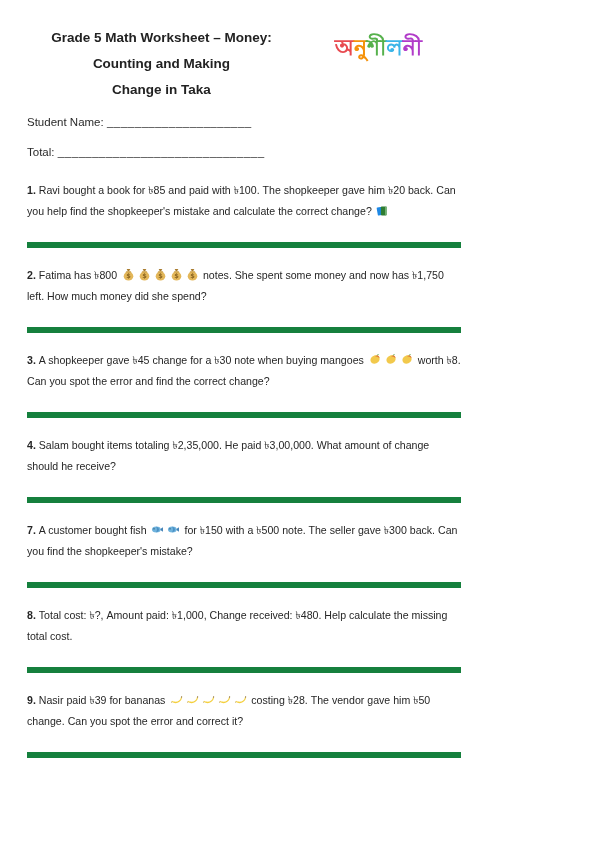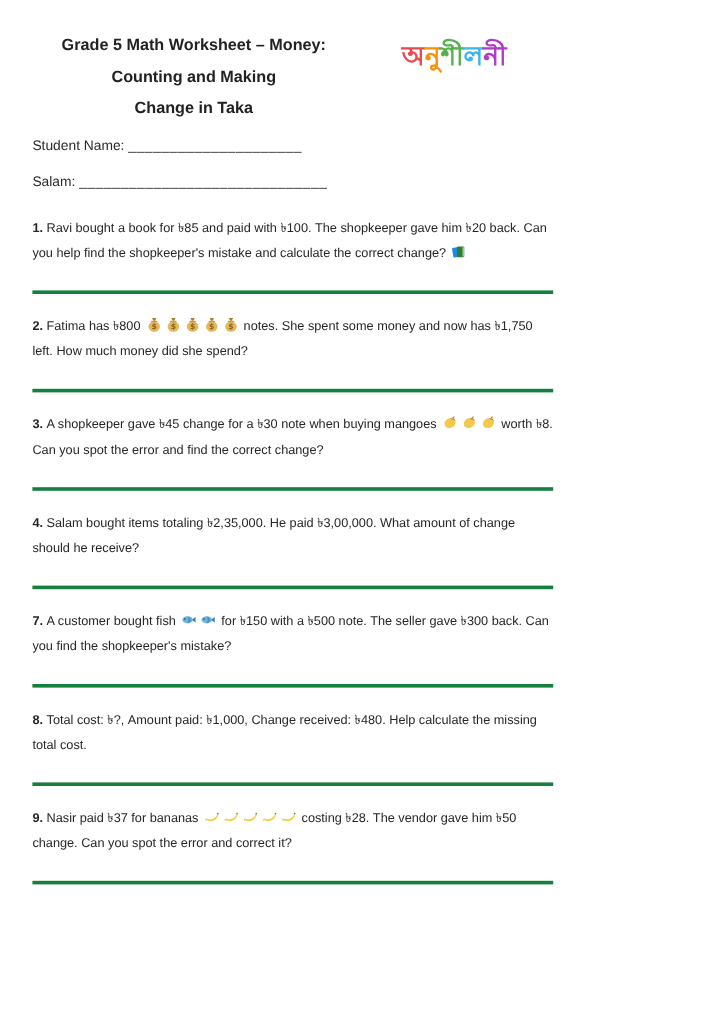--- a/index.html
+++ b/index.html
@@ -33,21 +33,21 @@
     white-space: nowrap;
     user-select: none;
   }
   .fields { margin-top: 4px; }
   .field-row { font-size: 11.5px; line-height: 21px; margin-top: 9px; color: #2a2a2a; }
   .field-row .blank { letter-spacing: 0.5px; color: #2a2a2a; }
   #questions .q {
     font-size: 10.6px;
     line-height: 21px;
     padding: 17px 0 20px 0;
-    border-bottom: 3px solid #15803d;
+    border-bottom: 6px solid #15803d;
     color: #262626;
   }
   #questions .q .num { font-weight: 700; }
   .icon {
     display: inline-block;
     width: 13px; height: 13px;
     vertical-align: -2px;
     margin: 0 1.5px;
   }
   .icon svg { width: 100%; height: 100%; display: block; }
@@ -66,21 +66,21 @@
     </div>
     <div class="logo" id="logo"><span style="color: rgb(232, 74, 80);">অ</span><span style="color: rgb(245, 146, 11);">নু</span><span style="color: rgb(86, 177, 76);">শী</span><span style="color: rgb(59, 181, 232);">ল</span><span style="color: rgb(177, 59, 201);">নী</span></div>
   </header>
 
   <div class="fields">
     <div class="field-row">
       <span>Student Name:</span>
       <span class="blank">_____________________</span>
     </div>
     <div class="field-row">
-      <span>Salam:</span>
+      <span>Total:</span>
       <span class="blank">______________________________</span>
     </div>
   </div>
 
   <main id="questions">
       <div class="q"><span class="num">1. </span><span>Ravi bought a book for ৳85 and paid with ৳100. The shopkeeper gave him ৳20 back. Can you help find the shopkeeper's mistake and calculate the correct change? </span><span class="icon"><svg viewBox="0 0 16 16">
             <g transform="rotate(-10 4.5 9)">
               <rect x="1.5" y="4" width="6" height="10" rx="1" fill="#1e88e5"></rect>
             </g>
             <rect x="6" y="3" width="7.4" height="11" rx="1" fill="#2e7d32"></rect>
@@ -131,21 +131,21 @@
             <ellipse cx="6.6" cy="8" rx="5.4" ry="3.7" fill="#6fb3dd"></ellipse>
             <path d="M6.2 4.6c1.6 1.9 1.6 4.9 0 6.8 2-.3 3.6-1.7 3.6-3.4S8.2 4.9 6.2 4.6z" fill="#4a90c4"></path>
             <circle cx="3.7" cy="7.2" r="0.75" fill="#17364f"></circle>
           </svg></span><span class="icon"><svg viewBox="0 0 16 16">
             <path d="M10.8 8l3.9-2.8v5.6z" fill="#3f7fb5"></path>
             <ellipse cx="6.6" cy="8" rx="5.4" ry="3.7" fill="#6fb3dd"></ellipse>
             <path d="M6.2 4.6c1.6 1.9 1.6 4.9 0 6.8 2-.3 3.6-1.7 3.6-3.4S8.2 4.9 6.2 4.6z" fill="#4a90c4"></path>
             <circle cx="3.7" cy="7.2" r="0.75" fill="#17364f"></circle>
           </svg></span><span> for ৳150 with a ৳500 note. The seller gave ৳300 back. Can you find the shopkeeper's mistake?</span></div>
       <div class="q"><span class="num">8. </span><span>Total cost: ৳?, Amount paid: ৳1,000, Change received: ৳480. Help calculate the missing total cost.</span></div>
-      <div class="q"><span class="num">9. </span><span>Nasir paid ৳37 for bananas </span><span class="icon"><svg viewBox="0 0 16 16">
+      <div class="q"><span class="num">9. </span><span>Nasir paid ৳39 for bananas </span><span class="icon"><svg viewBox="0 0 16 16">
             <path d="M2.3 10.9c2.9 2.6 7.7 2.1 10.7-1.3 1-1.2 1.6-2.6 1.8-3.8l-1.4-.4c-.4 2.8-3.2 5.3-6.6 5.3-1.6 0-3.2-.4-4.2-1.1z" fill="#f4d03f"></path>
             <path d="M13.4 5.4l1.4.4.2-1.4-1.3-.3z" fill="#8d6e2f"></path>
             <path d="M2.3 10.9l-1.1-.3.7 1.3c.3.3.8.2.9-.1z" fill="#b5912f"></path>
           </svg></span><span class="icon"><svg viewBox="0 0 16 16">
             <path d="M2.3 10.9c2.9 2.6 7.7 2.1 10.7-1.3 1-1.2 1.6-2.6 1.8-3.8l-1.4-.4c-.4 2.8-3.2 5.3-6.6 5.3-1.6 0-3.2-.4-4.2-1.1z" fill="#f4d03f"></path>
             <path d="M13.4 5.4l1.4.4.2-1.4-1.3-.3z" fill="#8d6e2f"></path>
             <path d="M2.3 10.9l-1.1-.3.7 1.3c.3.3.8.2.9-.1z" fill="#b5912f"></path>
           </svg></span><span class="icon"><svg viewBox="0 0 16 16">
             <path d="M2.3 10.9c2.9 2.6 7.7 2.1 10.7-1.3 1-1.2 1.6-2.6 1.8-3.8l-1.4-.4c-.4 2.8-3.2 5.3-6.6 5.3-1.6 0-3.2-.4-4.2-1.1z" fill="#f4d03f"></path>
             <path d="M13.4 5.4l1.4.4.2-1.4-1.3-.3z" fill="#8d6e2f"></path>

